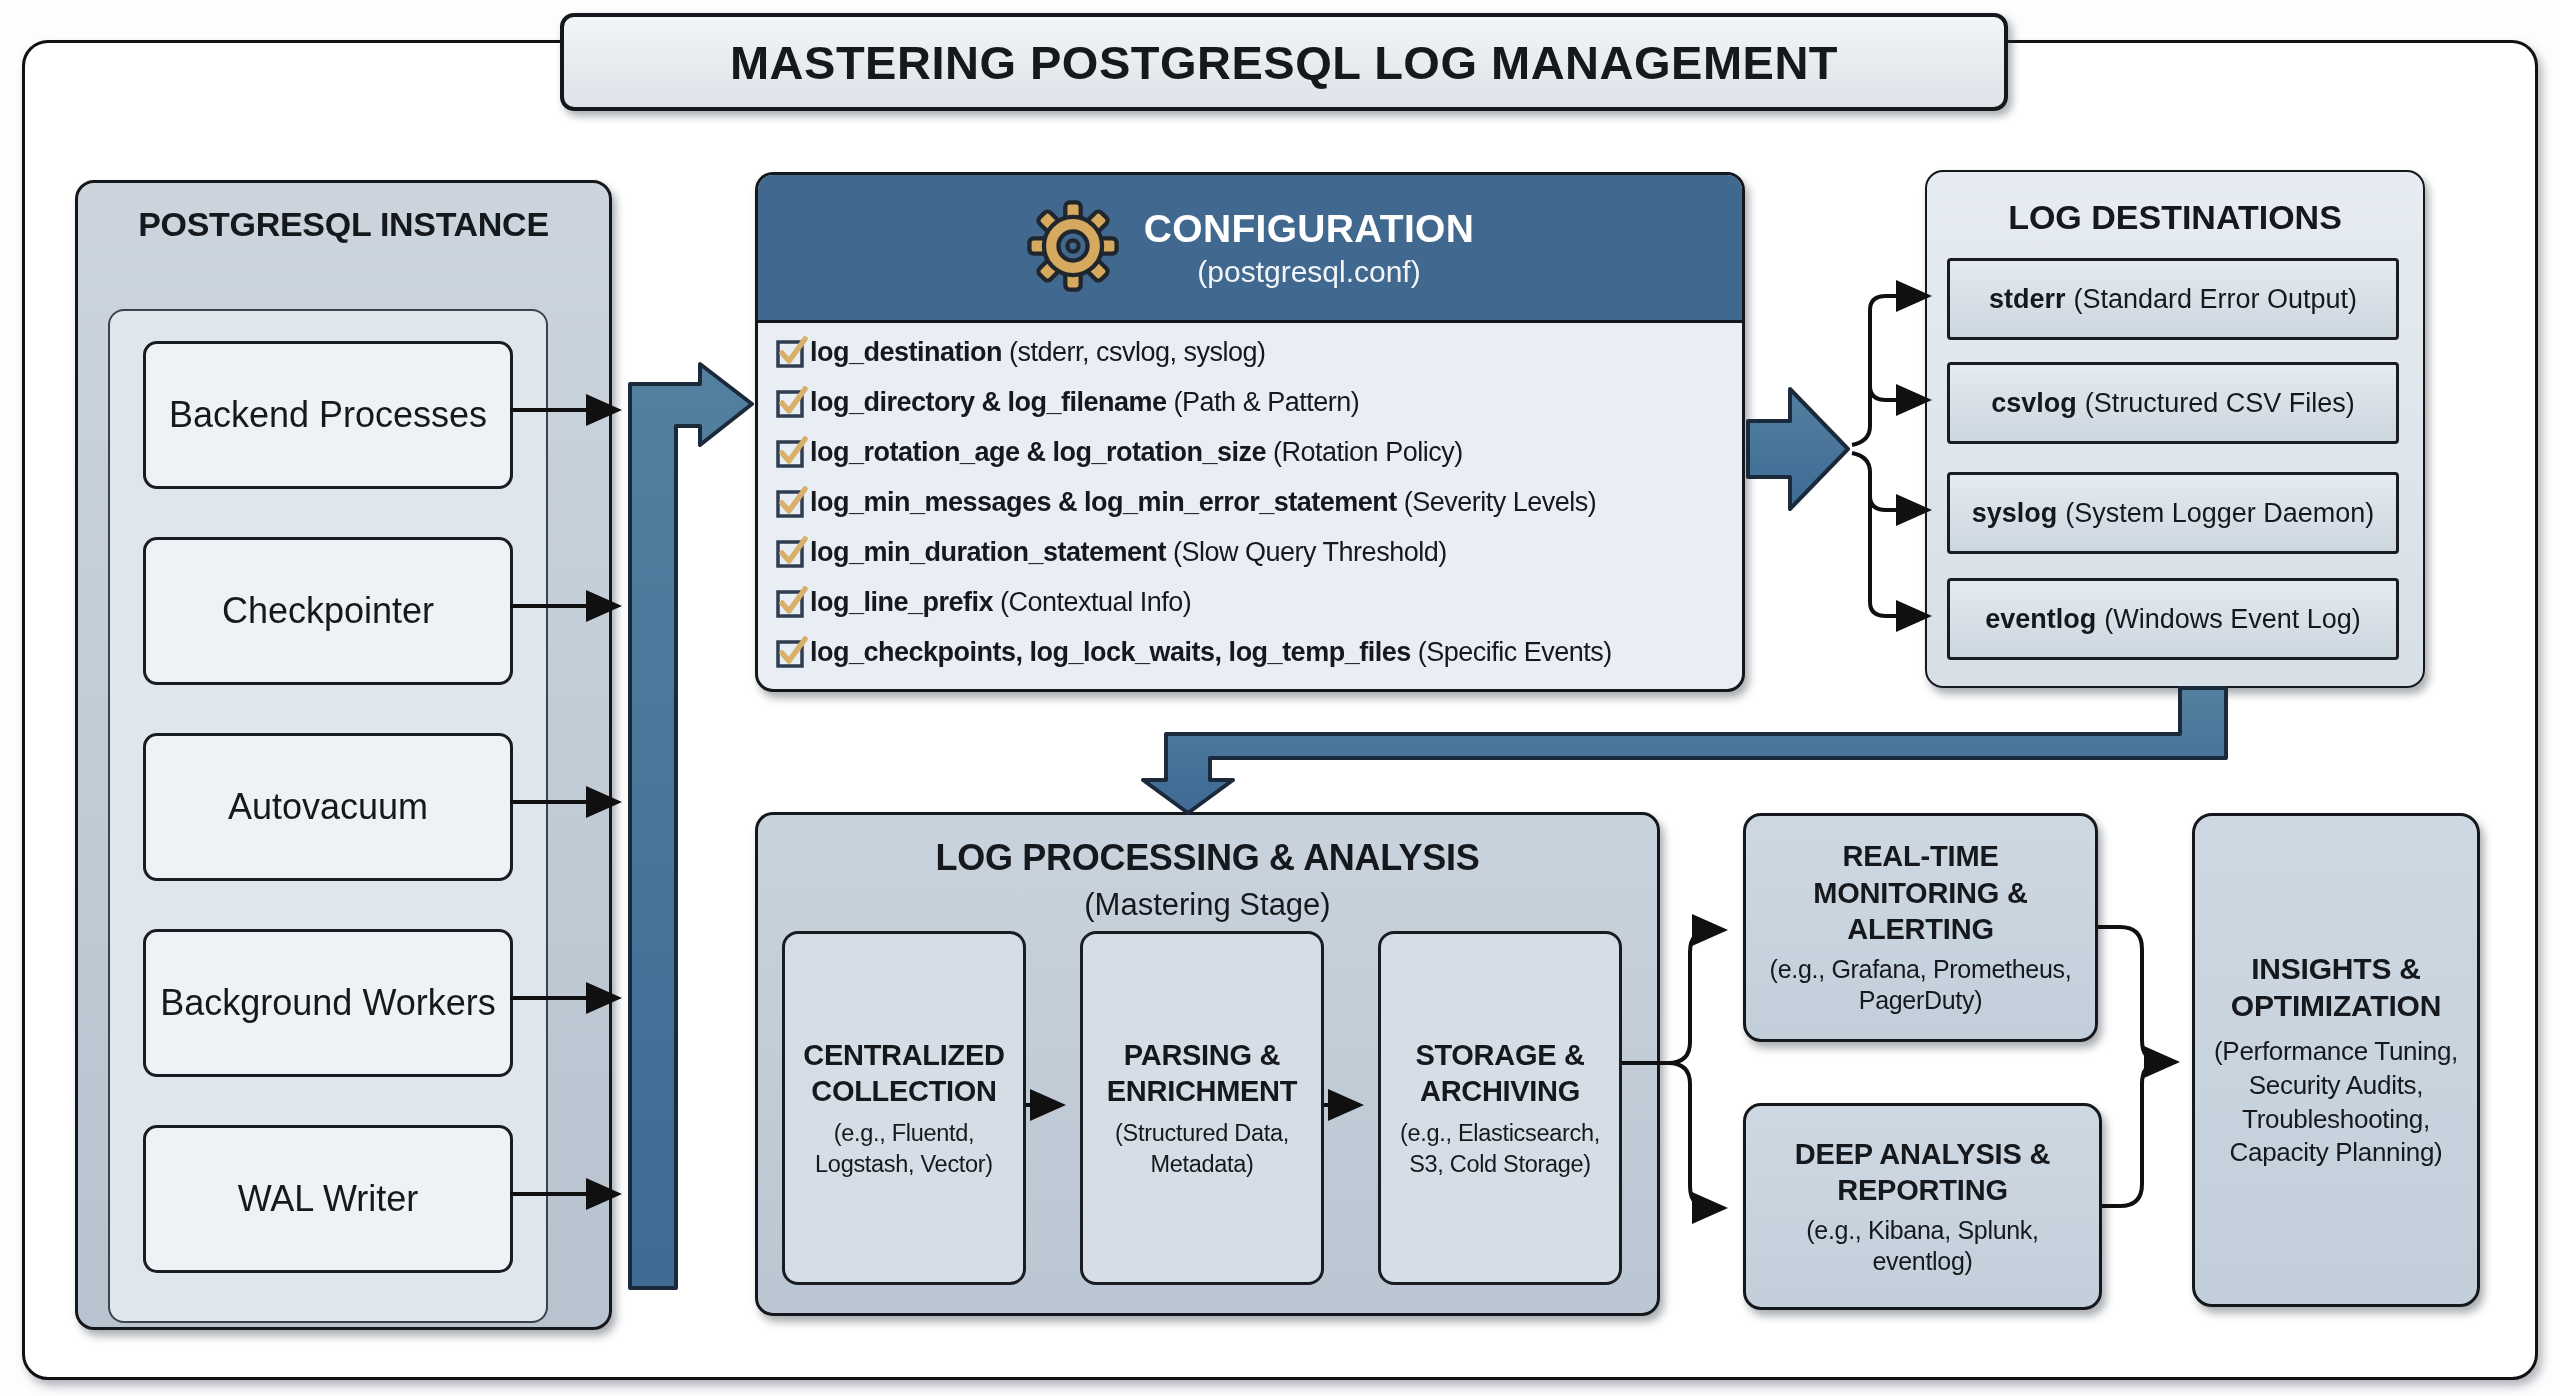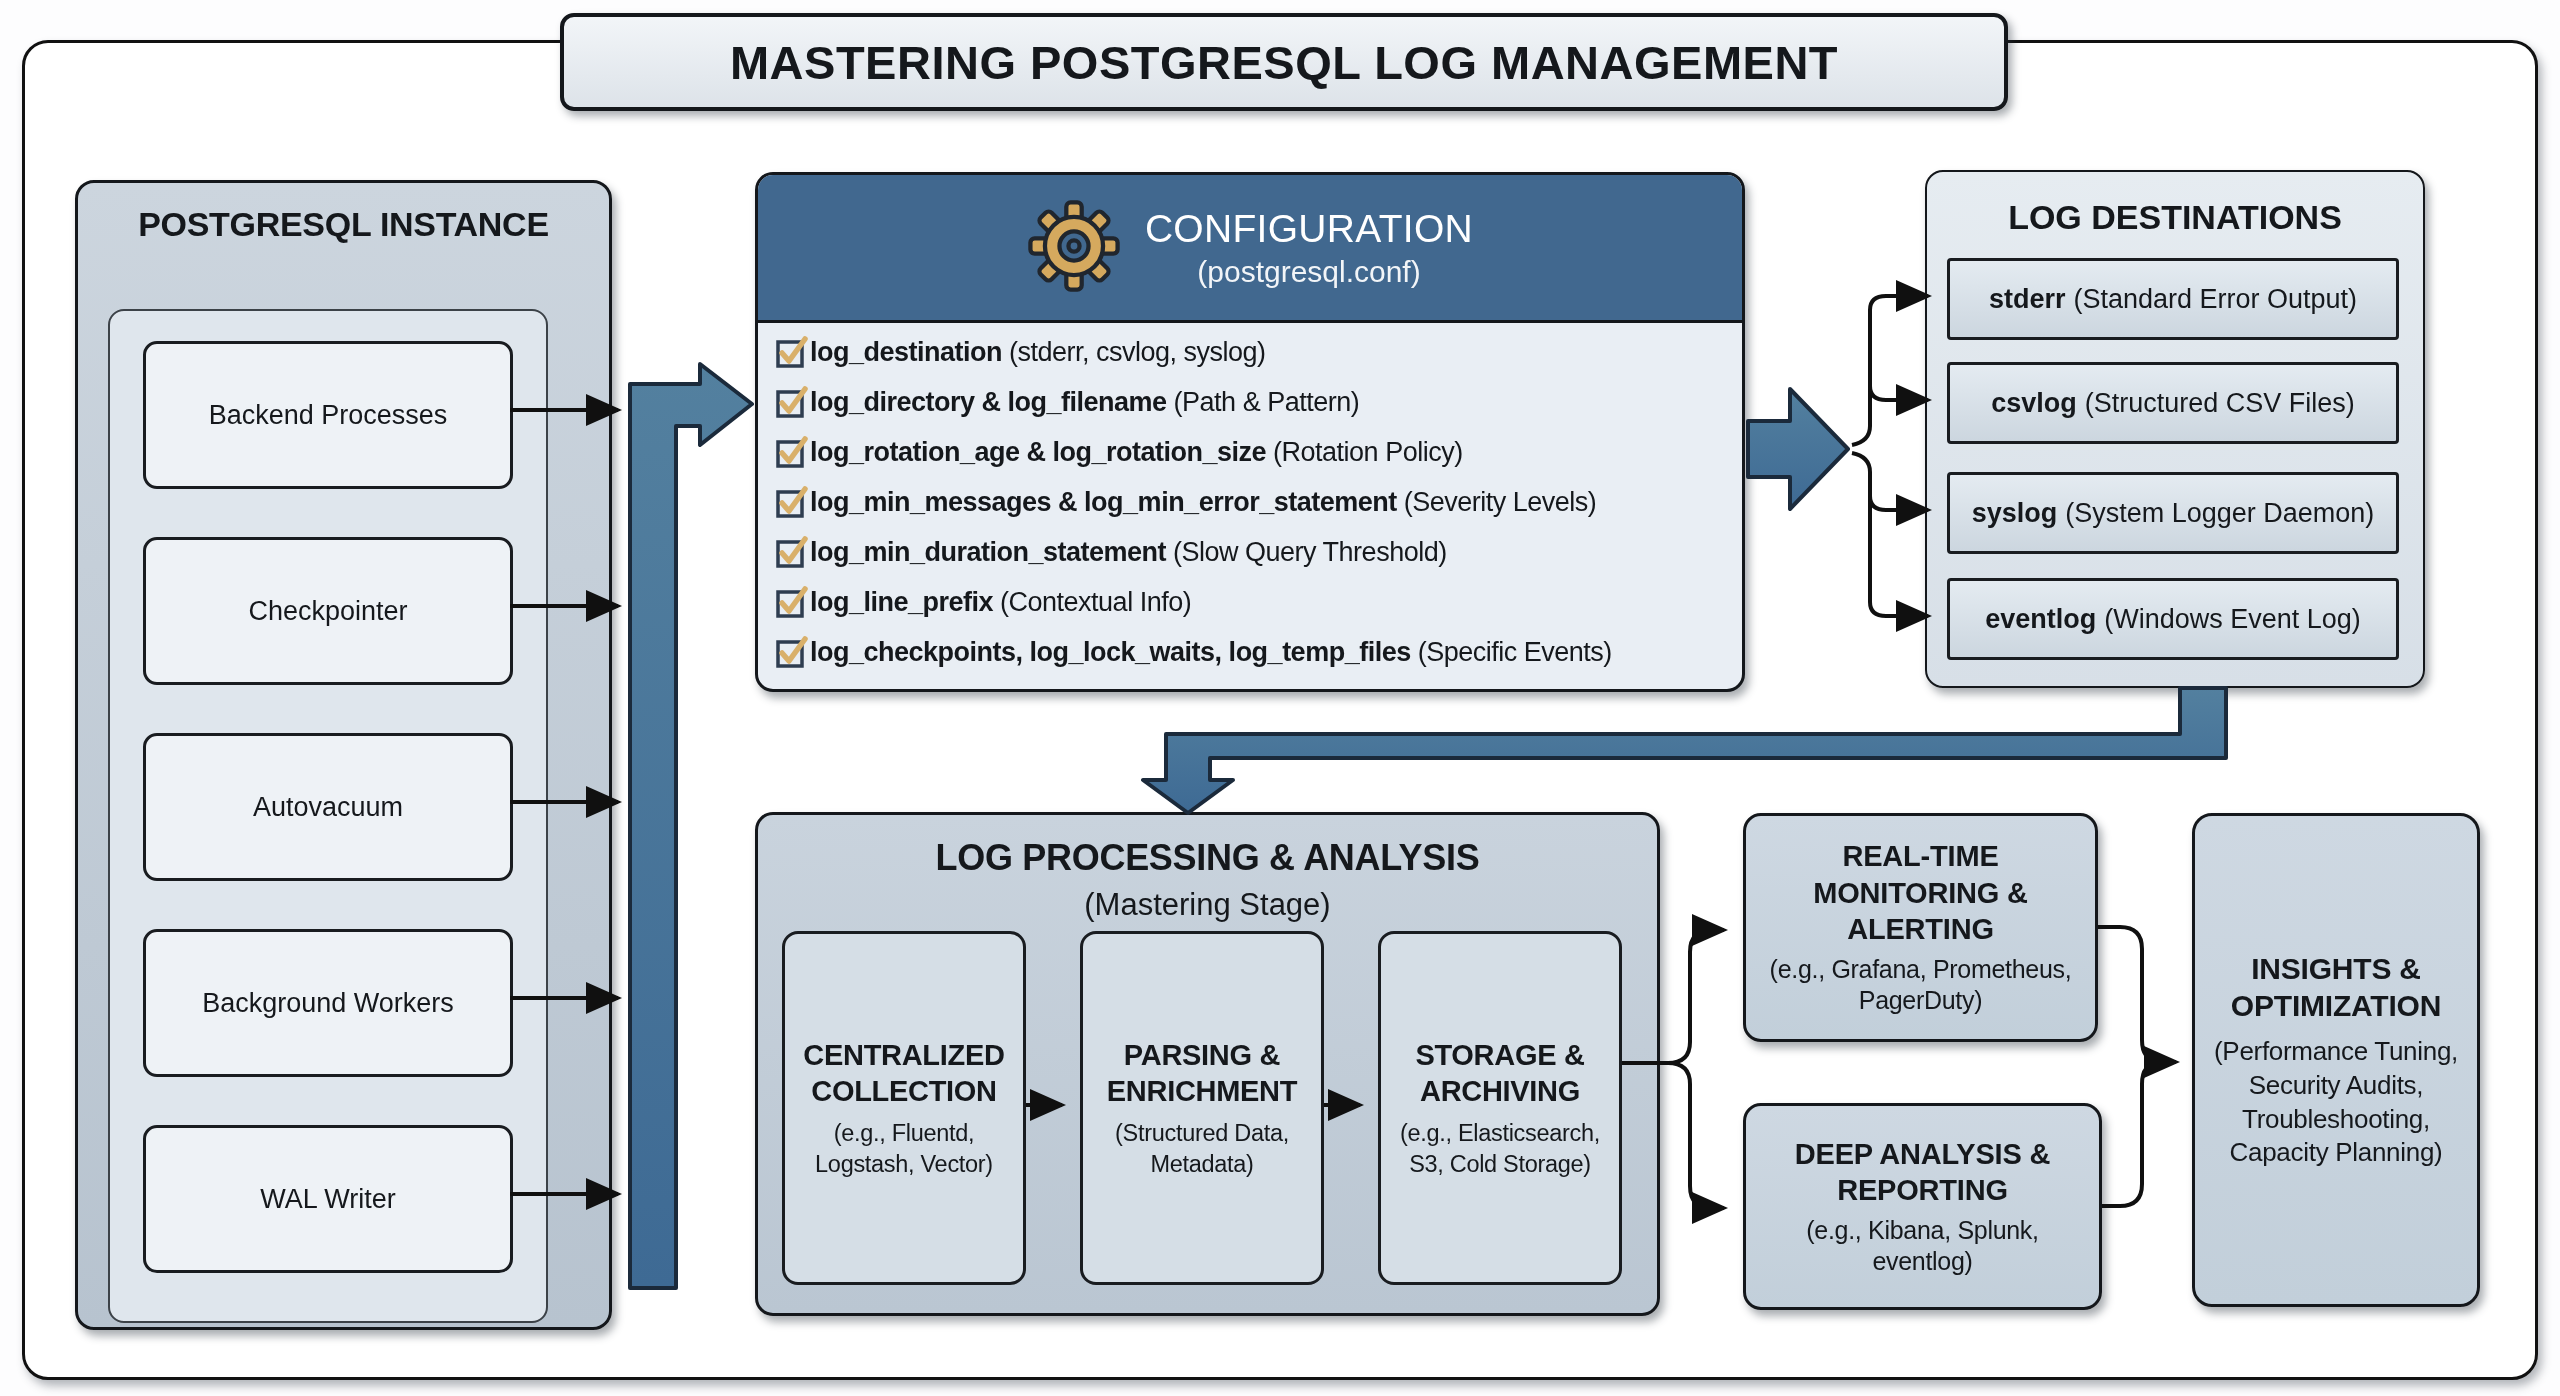--- a/index.html
+++ b/index.html
@@ -31,28 +31,28 @@
 
   
   .inst{left:75px;top:180px;width:537px;height:1150px;border-radius:19px;
         background:linear-gradient(180deg,#ccd5de,#b7c3cf);z-index:2;}
   .inst-title{position:absolute;top:22px;left:0;width:100%;text-align:center;font-size:34px;font-weight:700;letter-spacing:-.3px;}
   .inst-sub{position:absolute;top:70px;left:0;width:100%;text-align:center;font-size:30px;}
   .inst-inner{position:absolute;left:30px;top:126px;width:440px;height:1014px;
               background:#dfe6ed;border:2px solid #3c4248;border-radius:16px;box-sizing:border-box;}
   .src-box{position:absolute;left:33px;width:370px;height:148px;background:#eef2f6;
            border:3px solid #191c20;border-radius:14px;box-sizing:border-box;
-           display:flex;align-items:center;justify-content:center;font-size:27px;}
+           display:flex;align-items:center;justify-content:center;font-size:36px;}
 
   
   .cfg{left:755px;top:172px;width:990px;height:520px;border-radius:18px;background:#e9eef4;z-index:2;}
   .cfg-head{position:absolute;left:0;top:0;width:100%;height:148px;background:var(--header-blue);
             border-radius:15px 15px 0 0;border-bottom:3px solid #14171b;box-sizing:border-box;
             display:flex;align-items:center;justify-content:center;gap:24px;}
-  .cfg-title{font-size:39px;font-weight:400;color:#fff;text-align:center;letter-spacing:.3px;}
+  .cfg-title{font-size:39px;font-weight:700;color:#fff;text-align:center;letter-spacing:.3px;}
   .cfg-sub{font-size:30px;color:#f2f5f8;text-align:center;margin-top:4px;}
   .cfg-list{position:absolute;left:0;top:152px;width:100%;}
   .cfg-row{display:flex;align-items:center;height:50px;padding-left:16px;}
   .cfg-row .cbx{flex:0 0 36px;height:36px;}
   .cfg-text{font-size:27px;letter-spacing:-.5px;white-space:nowrap;}
   .cfg-text b{font-weight:700;}
   .cfg-text .desc{margin-left:7px;font-weight:400;}
 
   
   .dest{left:1925px;top:170px;width:500px;height:518px;border-radius:18px;

